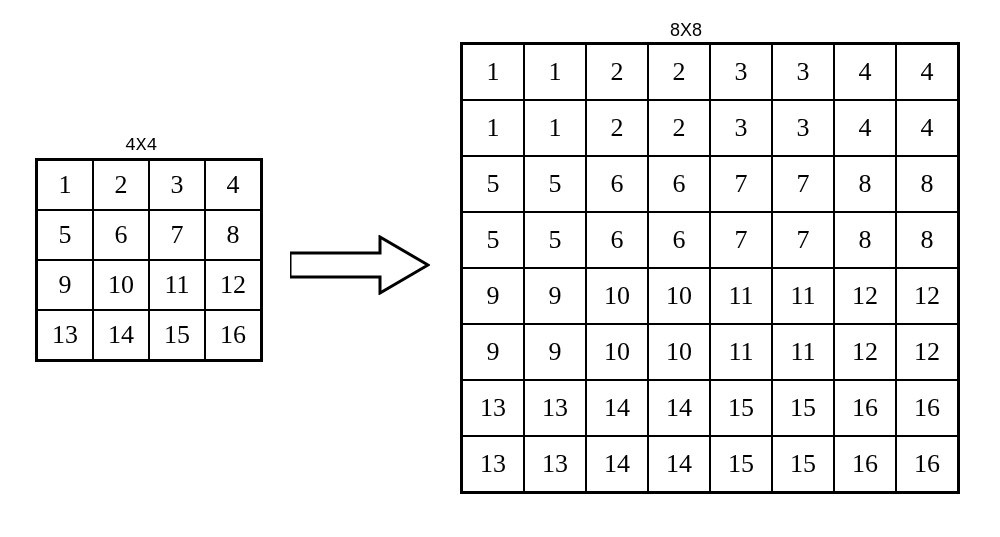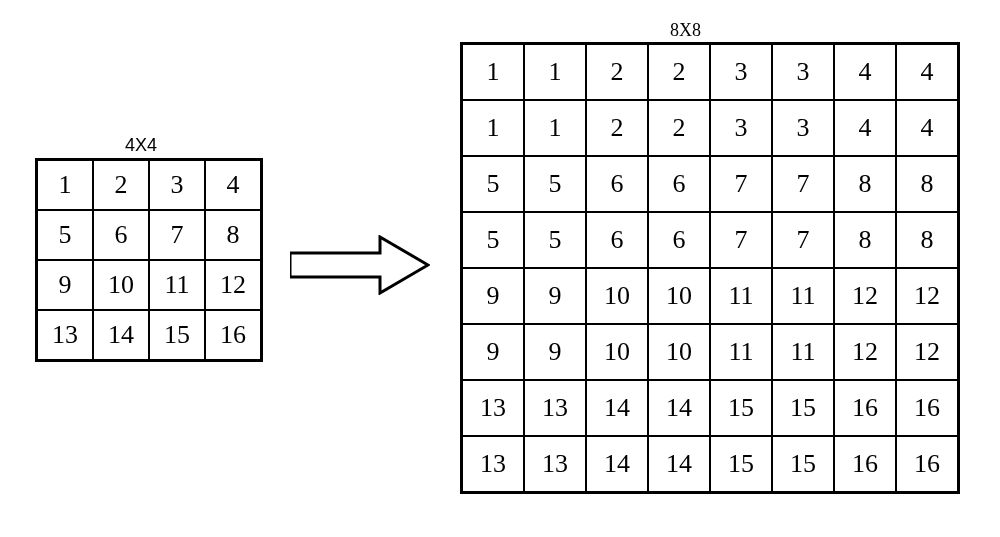--- a/index.html
+++ b/index.html
@@ -17,28 +17,28 @@
     top: 0;
     left: 0;
     width: 1000px;
     height: 537px;
   }
   .label-4x4 {
     position: absolute;
     top: 135px;
     left: 125px;
     font-size: 18px;
-    font-family: Liberation Sans, sans-serif;
+    font-family: Liberation Mono, monospace;
   }
   .label-8x8 {
     position: absolute;
     top: 20px;
     left: 670px;
     font-size: 18px;
-    font-family: Liberation Serif, serif;
+    font-family: Liberation Sans, sans-serif;
   }
   .grid-4x4 {
     position: absolute;
     top: 158px;
     left: 35px;
     border: 2px solid #000;
     display: grid;
     grid-template-columns: repeat(4, 56px);
     grid-template-rows: repeat(4, 50px);
   }

